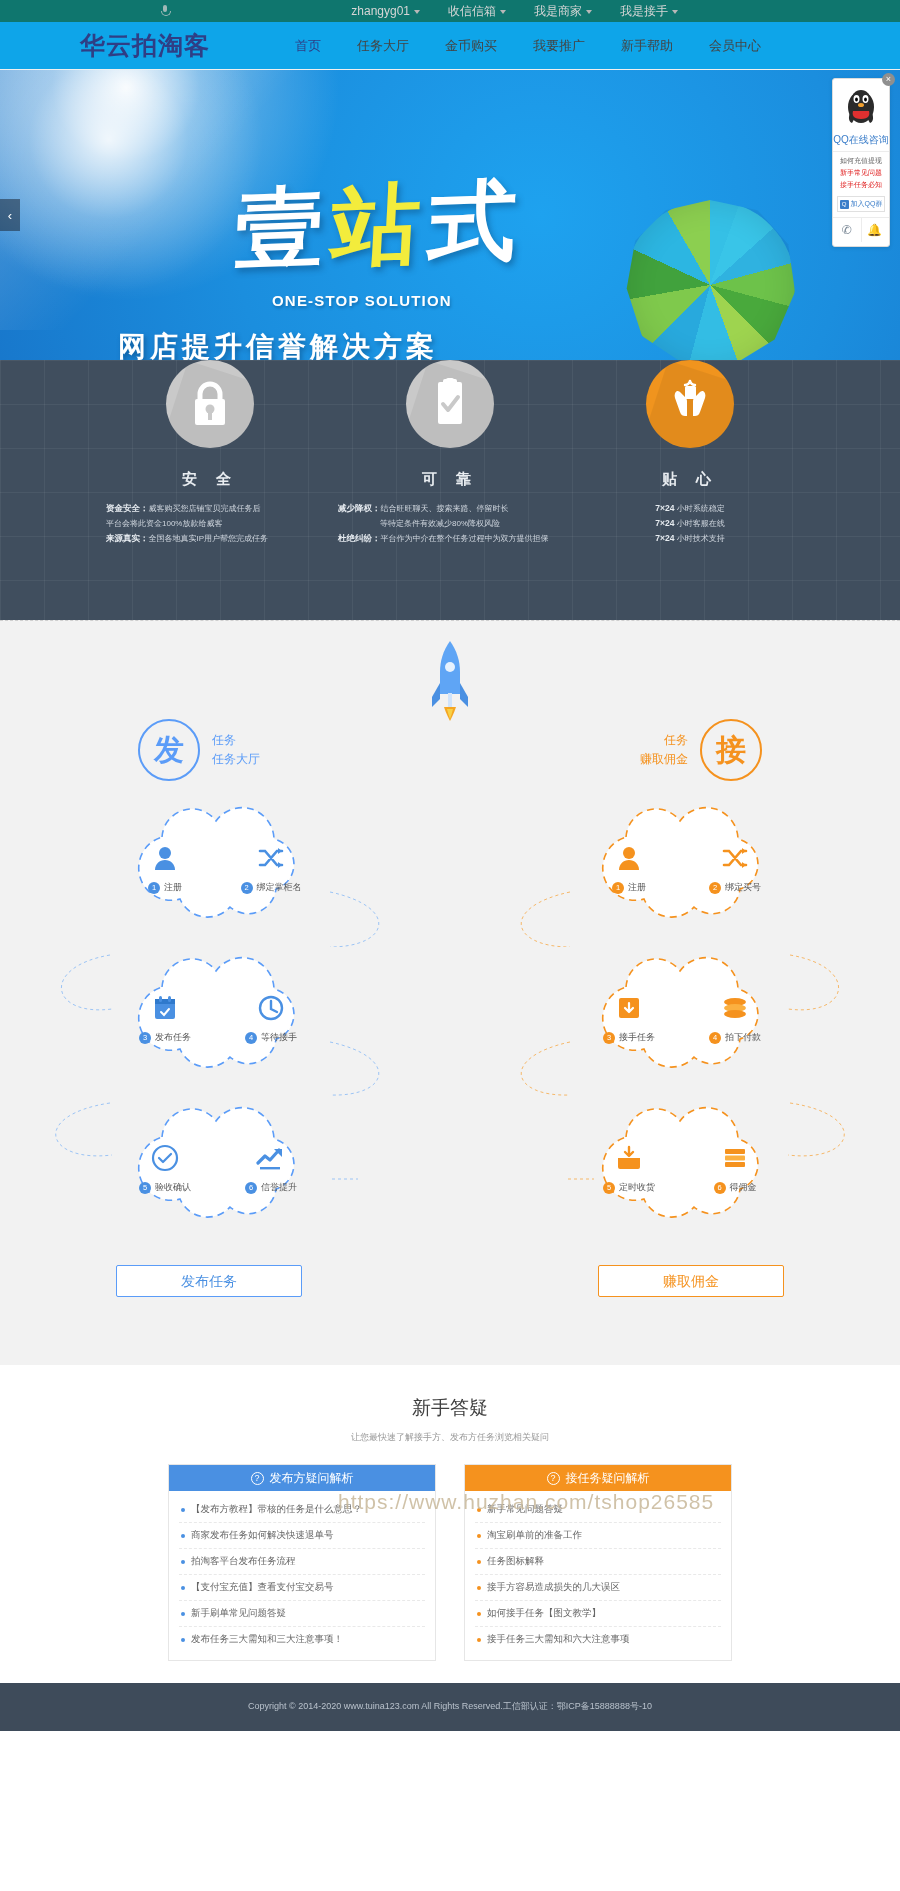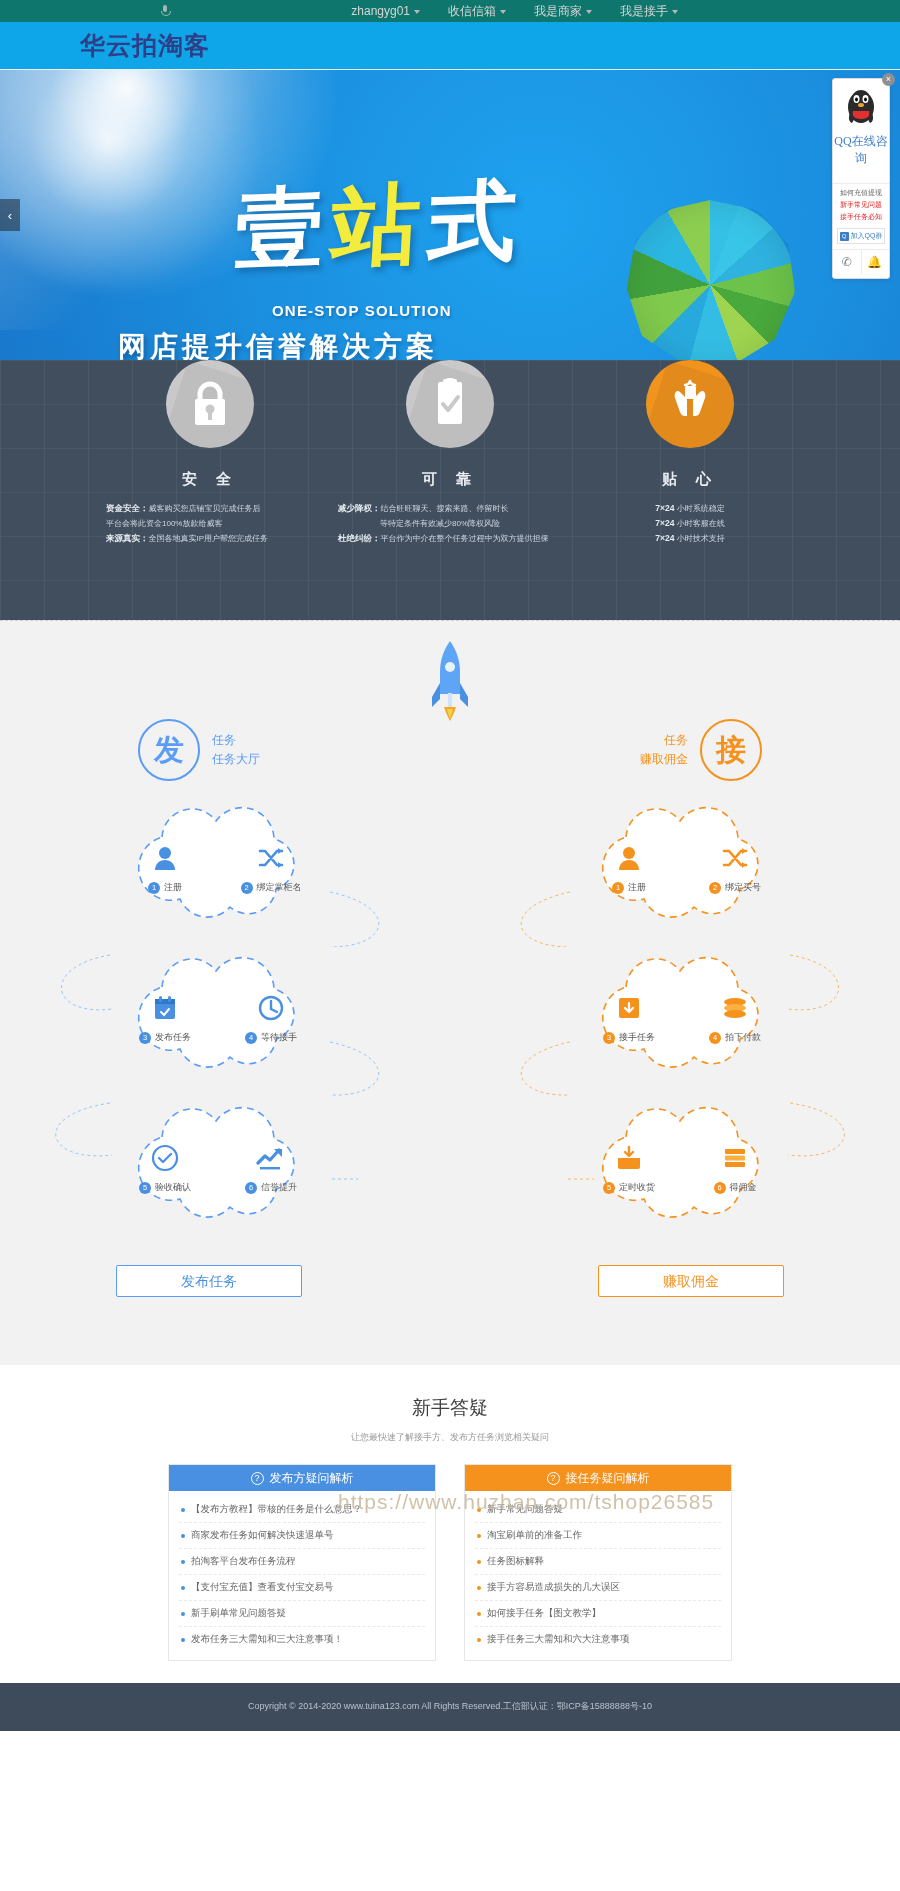--- a/index.html
+++ b/index.html
@@ -75,21 +75,21 @@
   }
   .banner-title {
     position: absolute; left: 140px; top: 110px; width: 480px; text-align: center;
     font-size: 88px; font-weight: bold; color: #fff; line-height: 1;
     font-family: "DejaVu Serif", serif; letter-spacing: 8px;
     text-shadow: 3px 4px 6px rgba(0,40,80,.35);
     transform: skewX(-5deg) rotate(-2deg);
   }
   .banner-title .yellow { color: #f3ec3c; }
   .banner-en {
-    position: absolute; left: 272px; top: 232px; font-size: 15px; font-weight: bold;
+    position: absolute; left: 272px; top: 222px; font-size: 15px; font-weight: bold;
     letter-spacing: 1.2px; color: #fff; font-family: "Liberation Sans", sans-serif;
     text-shadow: 1px 2px 3px rgba(0,40,80,.35);
   }
   .banner-sub {
     position: absolute; left: 118px; top: 258px; font-size: 28px; font-weight: bold;
     letter-spacing: 4px; color: #fff; font-family: "DejaVu Sans", sans-serif;
     text-shadow: 2px 3px 5px rgba(0,40,80,.4);
   }
   .globe {
     position: absolute; right: 105px; top: 130px; width: 170px; height: 170px;
@@ -248,21 +248,21 @@
     position: absolute; right: 10px; top: 78px; width: 58px; background: #fff;
     border: 1px solid #dcdcdc; border-radius: 3px; box-shadow: 0 1px 4px rgba(0,0,0,.12);
     text-align: center; padding-bottom: 4px; z-index: 20;
   }
   .qq-close {
     position: absolute; right: -6px; top: -6px; width: 13px; height: 13px;
     border-radius: 50%; background: #8f8f8f; color: #fff; font-size: 9px;
     line-height: 13px; cursor: pointer;
   }
   .qq-avatar { padding-top: 8px; }
-  .qq-title { font-size: 12px; color: #3a7dc9; padding: 4px 0 16px; border-bottom: 1px solid #ececec; font-family: Liberation Serif, serif; }
+  .qq-title { font-size: 10px; color: #3a7dc9; padding: 4px 0 4px; border-bottom: 1px solid #ececec; }
   .qq-note { font-size: 7px; color: #666; padding: 4px 2px 1px; }
   .qq-link { font-size: 7px; color: #e02020; padding: 1px 0; cursor: pointer; }
   .qq-group {
     margin: 5px 4px; border: 1px solid #e0e0e0; font-size: 7px; color: #3a7dc9;
     padding: 2px 0; display: flex; align-items: center; justify-content: center; gap: 2px;
     cursor: pointer;
   }
   .qq-group .q-ico {
     width: 9px; height: 9px; background: #3a7dc9; color: #fff; font-size: 6px;
     display: inline-flex; align-items: center; justify-content: center; border-radius: 1px;
@@ -295,20 +295,28 @@
     </div>
     <div class="topbar-item">
       <span>我是接手</span>
       <i class="caret-d"></i>
     </div>
   </div>
 </div>
 
 <div class="header">
   <div class="logo">华云拍淘客</div>
+  <nav class="mainnav">
+    <a class="active">首页</a>
+    <a>任务大厅</a>
+    <a>金币购买</a>
+    <a>我要推广</a>
+    <a>新手帮助</a>
+    <a>会员中心</a>
+  </nav>
 </div>
 
 <div class="banner">
   <div class="banner-ray"></div>
   <div class="banner-glow"></div>
 
   <div class="globe"></div>
 
   <div class="banner-title">
     <span>壹</span><span class="yellow">站</span><span>式</span>

